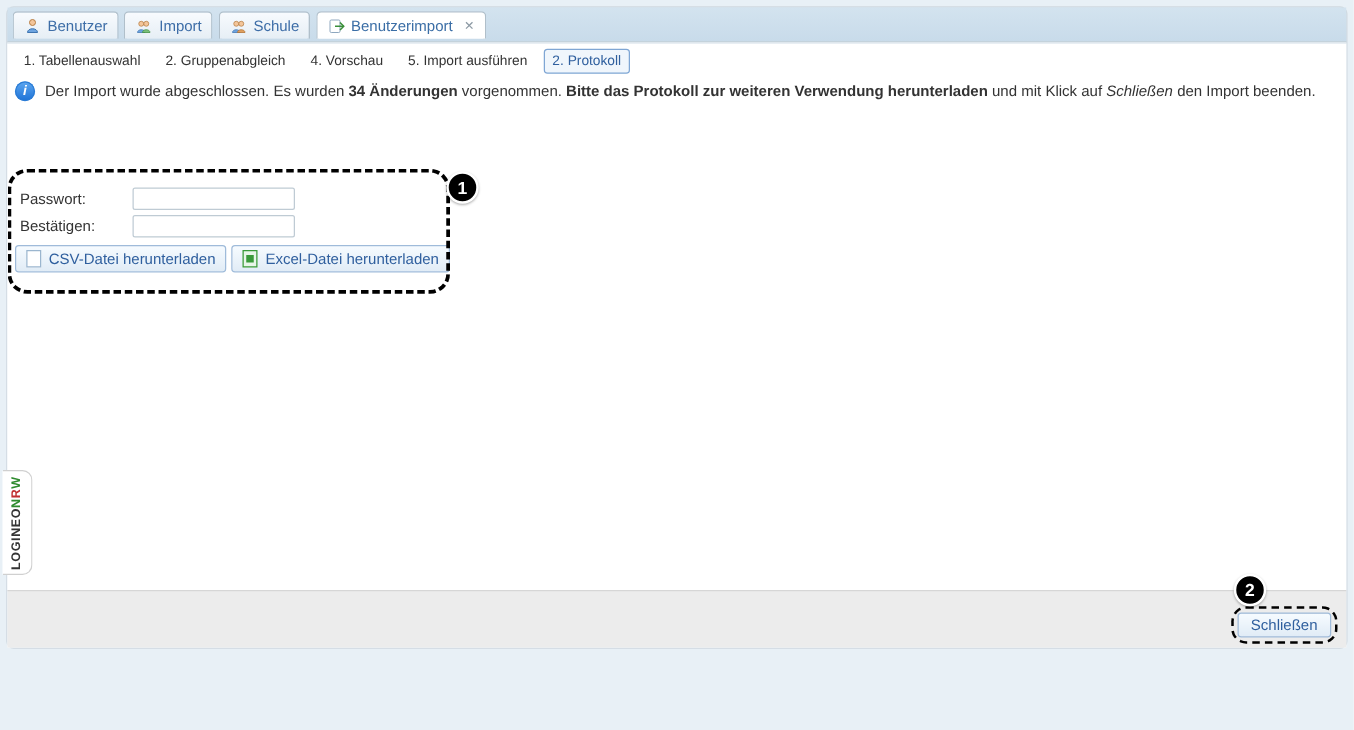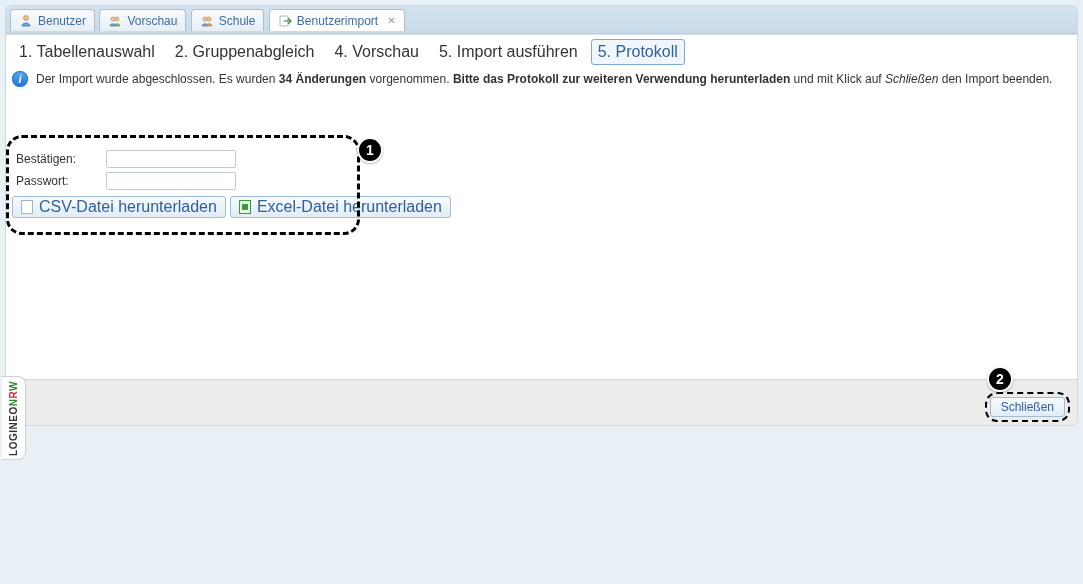--- a/index.html
+++ b/index.html
@@ -10,21 +10,21 @@
     color: #333;
     background: #e8f0f6;
     width: 1083px;
     height: 584px;
     overflow: hidden;
     position: relative;
   }
   .window {
     position: absolute;
     left: 5px; top: 5px;
-    width: 1073px; height: 421px;
+    width: 1073px; height: 514px;
     background: #d9e8f3;
     border: 1px solid #cfd8df;
     border-radius: 6px;
   }
   
   .tab-bar {
     position: relative;
     height: 28px;
     padding-top: 3px;
     padding-left: 4px;
@@ -89,21 +89,21 @@
     display: flex;
     align-items: center;
     flex-wrap: nowrap;
     gap: 6px;
     color: #333;
   }
   .step {
     padding: 3px 6px;
     border: 1px solid transparent;
     border-radius: 3px;
-    font-size: 16px;
+    font-size: 11px;
     color: #333;
     white-space: nowrap;
   }
   .step.active {
     border: 1px solid #7fa6d4;
     color: #2f5f9e;
     background: #f0f6fc;
   }
   
   .info-bar {
@@ -189,21 +189,21 @@
   .ext-btn {
     display: inline-flex;
     align-items: center;
     gap: 6px;
     height: 22px;
     padding: 0 8px;
     border: 1px solid #9fbbda;
     border-radius: 3px;
     background: linear-gradient(#f6fbff, #e1ecf6);
     color: #2f5f9e;
-    font-size: 16px;
+    font-size: 12px;
     cursor: pointer;
   }
   .ext-btn .file-icon {
     width: 12px; height: 14px;
     background: #fff;
     border: 1px solid #9bb6cf;
     position: relative;
   }
   .ext-btn .file-icon.excel {
     border-color: #3a9a3a;
@@ -279,21 +279,21 @@
     </div>
     <div class="tab">
       <span class="tab-icon">
         <svg width="14" height="14" viewBox="0 0 14 14">
           <circle cx="5" cy="5" r="2" fill="#f3c59a" stroke="#b77d43" stroke-width="0.6"></circle>
           <circle cx="9" cy="5" r="2" fill="#f3c59a" stroke="#b77d43" stroke-width="0.6"></circle>
           <path d="M2 12 C2 9, 8 9, 8 12 Z" fill="#6ea4e0" stroke="#3d74b0" stroke-width="0.6"></path>
           <path d="M6 12 C6 9, 12 9, 12 12 Z" fill="#7bbf7b" stroke="#3d8f3d" stroke-width="0.6"></path>
         </svg>
       </span>
-      <span>Vorschau</span>
+      <span>Import</span>
     </div>
     <div class="tab">
       <span class="tab-icon">
         <svg width="14" height="14" viewBox="0 0 14 14">
           <circle cx="5" cy="5" r="2" fill="#f3c59a" stroke="#b77d43" stroke-width="0.6"></circle>
           <circle cx="9" cy="5" r="2" fill="#f3c59a" stroke="#b77d43" stroke-width="0.6"></circle>
           <path d="M2 12 C2 9, 8 9, 8 12 Z" fill="#6ea4e0" stroke="#3d74b0" stroke-width="0.6"></path>
           <path d="M6 12 C6 9, 12 9, 12 12 Z" fill="#e0a060" stroke="#b07030" stroke-width="0.6"></path>
         </svg>
       </span>
@@ -313,37 +313,37 @@
   </div>
 
   <div class="content">
     <div class="content-top">
 
       <div class="steps">
         <div class="step">1. Tabellenauswahl</div>
         <div class="step">2. Gruppenabgleich</div>
         <div class="step">4. Vorschau</div>
         <div class="step">5. Import ausführen</div>
-        <div class="step active">5. Protokoll</div>
+        <div class="step active">2. Protokoll</div>
       </div>
 
       <div class="info-bar">
         <span class="info-icon">i</span>
         <span class="info-text">
           <span>Der Import wurde abgeschlossen. Es wurden </span><span class="b">34 Änderungen</span><span> vorgenommen. </span><span class="b">Bitte das Protokoll zur weiteren Verwendung herunterladen</span><span> und mit Klick auf </span><span class="i">Schließen</span><span> den Import beenden.</span>
         </span>
       </div>
 
       <div class="form">
         <div class="form-row">
-          <label>Bestätigen:</label>
+          <label>Passwort:</label>
           <input type="password" value="" style="">
         </div>
         <div class="form-row">
-          <label>Passwort:</label>
+          <label>Bestätigen:</label>
           <input type="password" value="" style="">
         </div>
         <div class="btn-row">
           <button class="ext-btn">
             <span class="file-icon"></span>
             <span>CSV-Datei herunterladen</span>
           </button>
           <button class="ext-btn">
             <span class="file-icon excel"></span>
             <span>Excel-Datei herunterladen</span>

